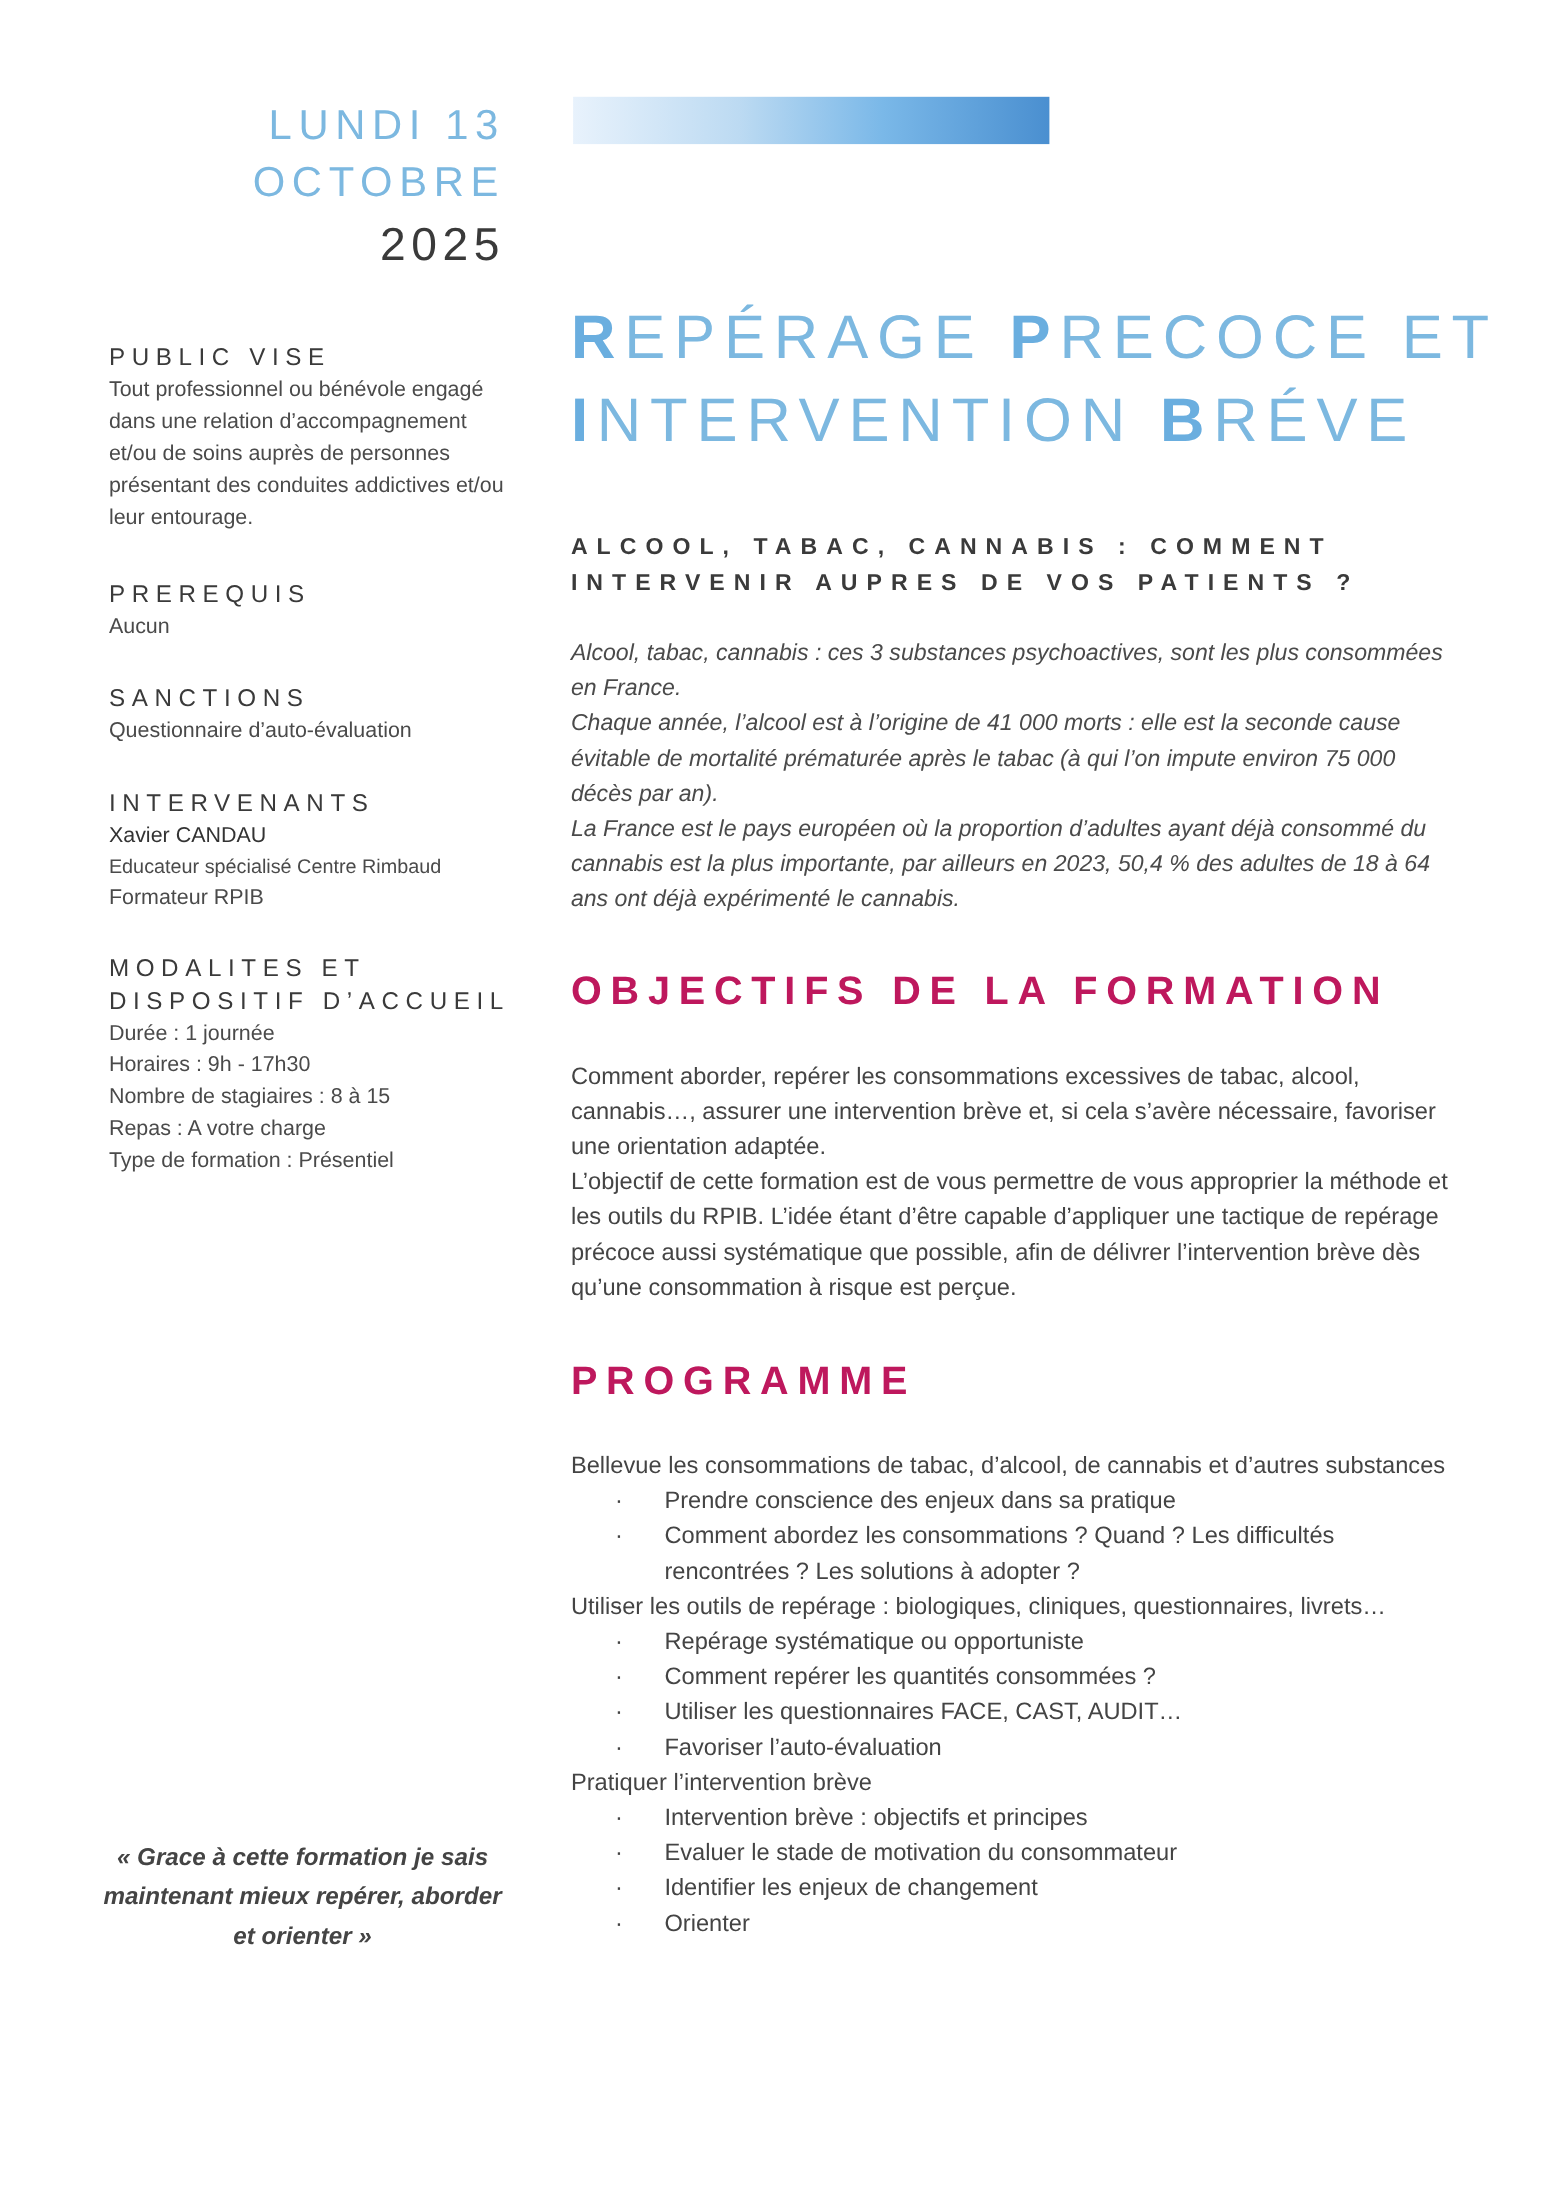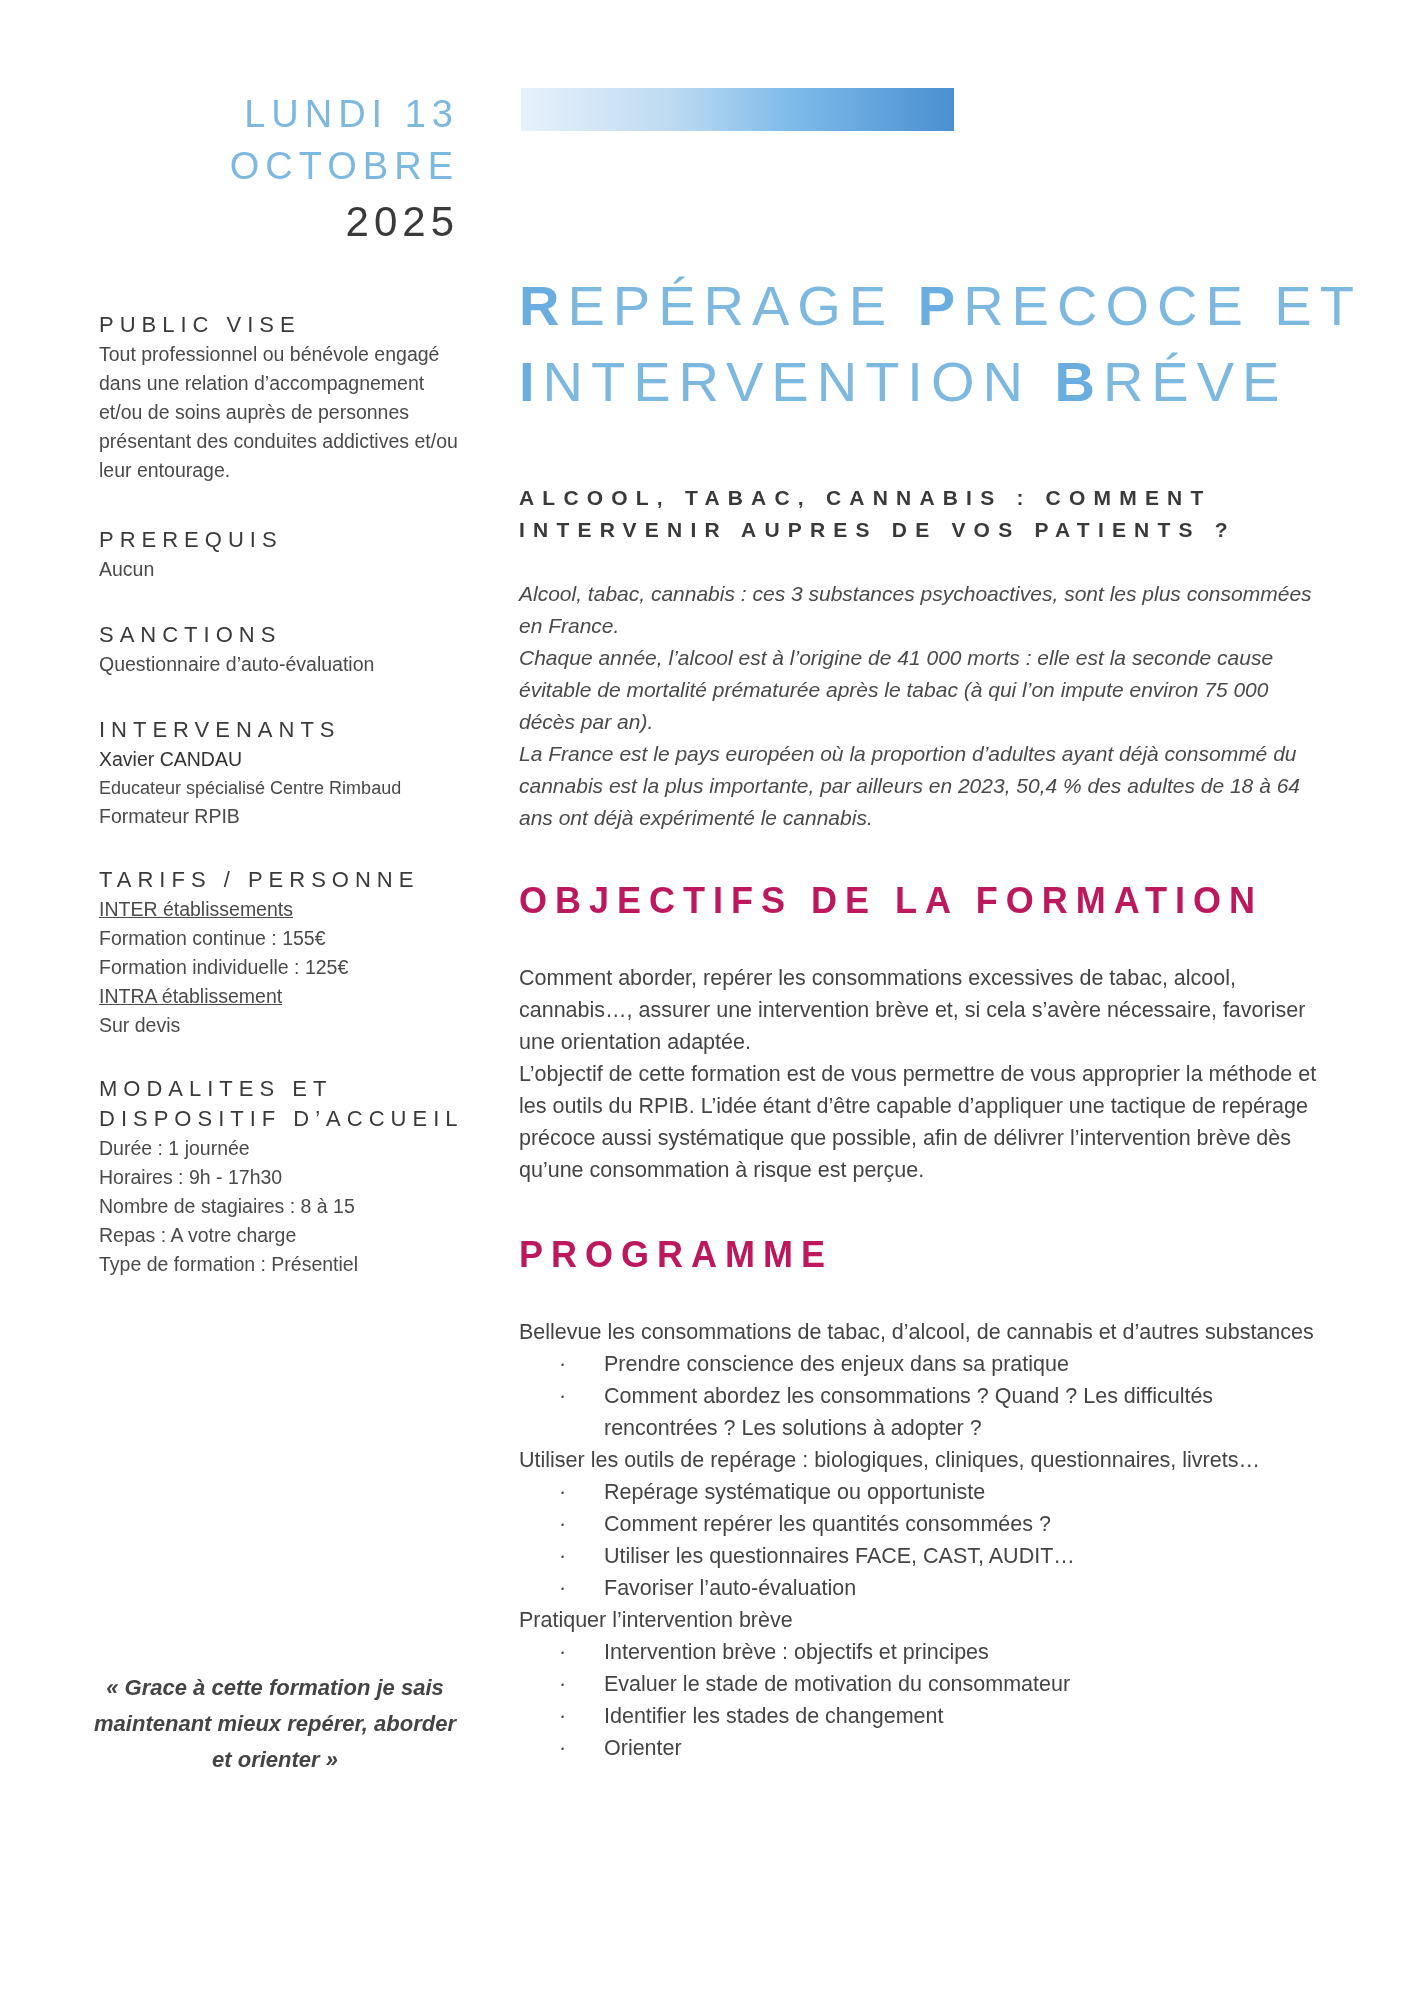--- a/index.html
+++ b/index.html
@@ -98,21 +98,21 @@
     <ul class="prog-list">
       <li><span class="bullet">·</span><span>Repérage systématique ou opportuniste</span></li>
       <li><span class="bullet">·</span><span>Comment repérer les quantités consommées ?</span></li>
       <li><span class="bullet">·</span><span>Utiliser les questionnaires FACE, CAST, AUDIT…</span></li>
       <li><span class="bullet">·</span><span>Favoriser l’auto-évaluation</span></li>
     </ul>
     <div class="prog-group-title">Pratiquer l’intervention brève</div>
     <ul class="prog-list">
       <li><span class="bullet">·</span><span>Intervention brève : objectifs et principes</span></li>
       <li><span class="bullet">·</span><span>Evaluer le stade de motivation du consommateur</span></li>
-      <li><span class="bullet">·</span><span>Identifier les stades de changement</span></li>
+      <li><span class="bullet">·</span><span>Identifier les enjeux de changement</span></li>
       <li><span class="bullet">·</span><span>Orienter</span></li>
     </ul>
   </div>
 
 <div class="left-col">
   <div class="sec">
     <div class="sec-title">PUBLIC VISE</div>
     <div class="sec-text">Tout professionnel ou bénévole engagé dans une relation d’accompagnement et/ou de soins auprès de personnes présentant des conduites addictives et/ou leur entourage.</div>
   </div>
 
@@ -126,28 +126,20 @@
     <div class="sec-text">Questionnaire d’auto-évaluation</div>
   </div>
 
   <div class="sec" style="margin-bottom:34px">
     <div class="sec-title">INTERVENANTS</div>
     <div class="sec-text bold-name">Xavier CANDAU</div>
     <div class="sec-small">Educateur spécialisé Centre Rimbaud</div>
     <div class="sec-text">Formateur RPIB</div>
   </div>
 
-  <div class="sec" style="margin-bottom:34px">
-    <div class="sec-title">TARIFS / PERSONNE</div>
-    <div class="sec-text u">INTER établissements</div>
-    <div class="sec-text">Formation continue : 155€</div>
-    <div class="sec-text">Formation individuelle : 125€</div>
-    <div class="sec-text u">INTRA établissement</div>
-    <div class="sec-text">Sur devis</div>
-  </div>
 
   <div class="sec" style="margin-bottom:34px">
     <div class="sec-title">MODALITES ET</div>
     <div class="sec-title">DISPOSITIF D’ACCUEIL</div>
     <div class="sec-text">Durée : 1 journée</div>
     <div class="sec-text">Horaires : 9h - 17h30</div>
     <div class="sec-text">Nombre de stagiaires : 8 à 15</div>
     <div class="sec-text">Repas : A votre charge</div>
     <div class="sec-text">Type de formation : Présentiel</div>
   </div>

